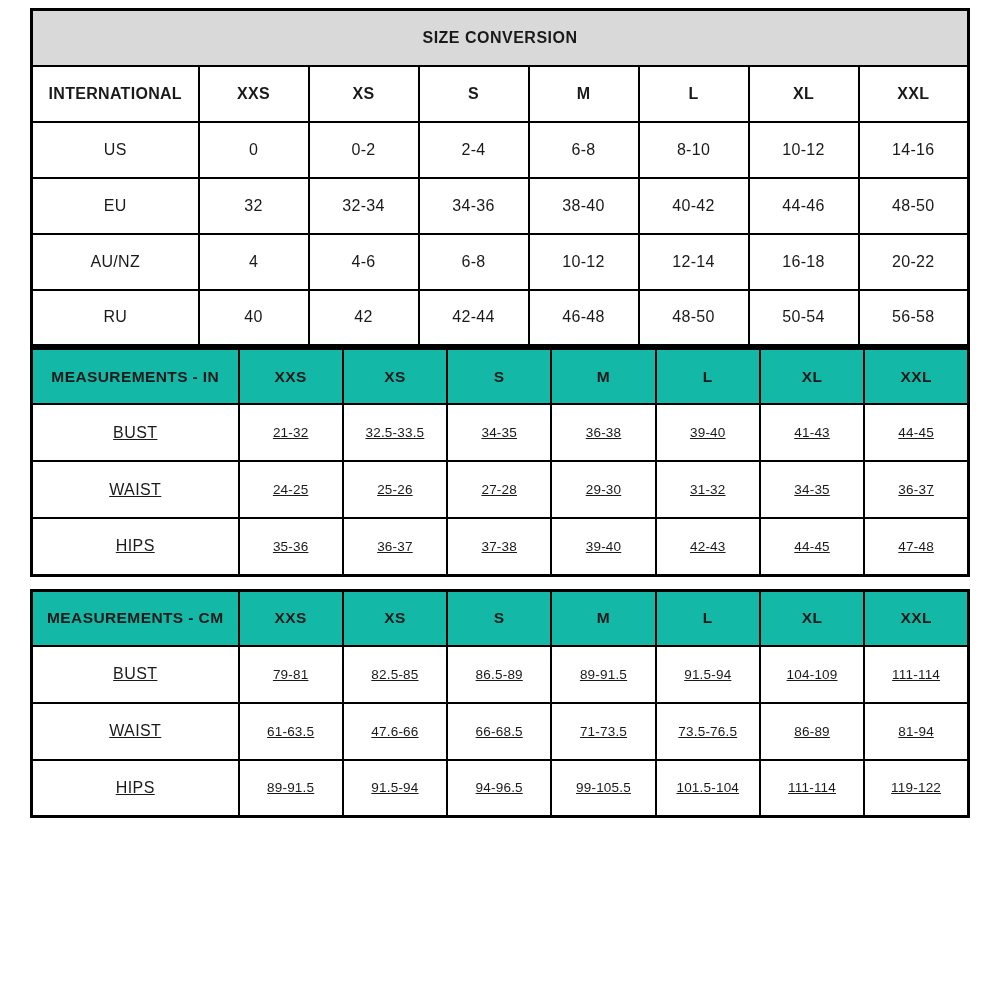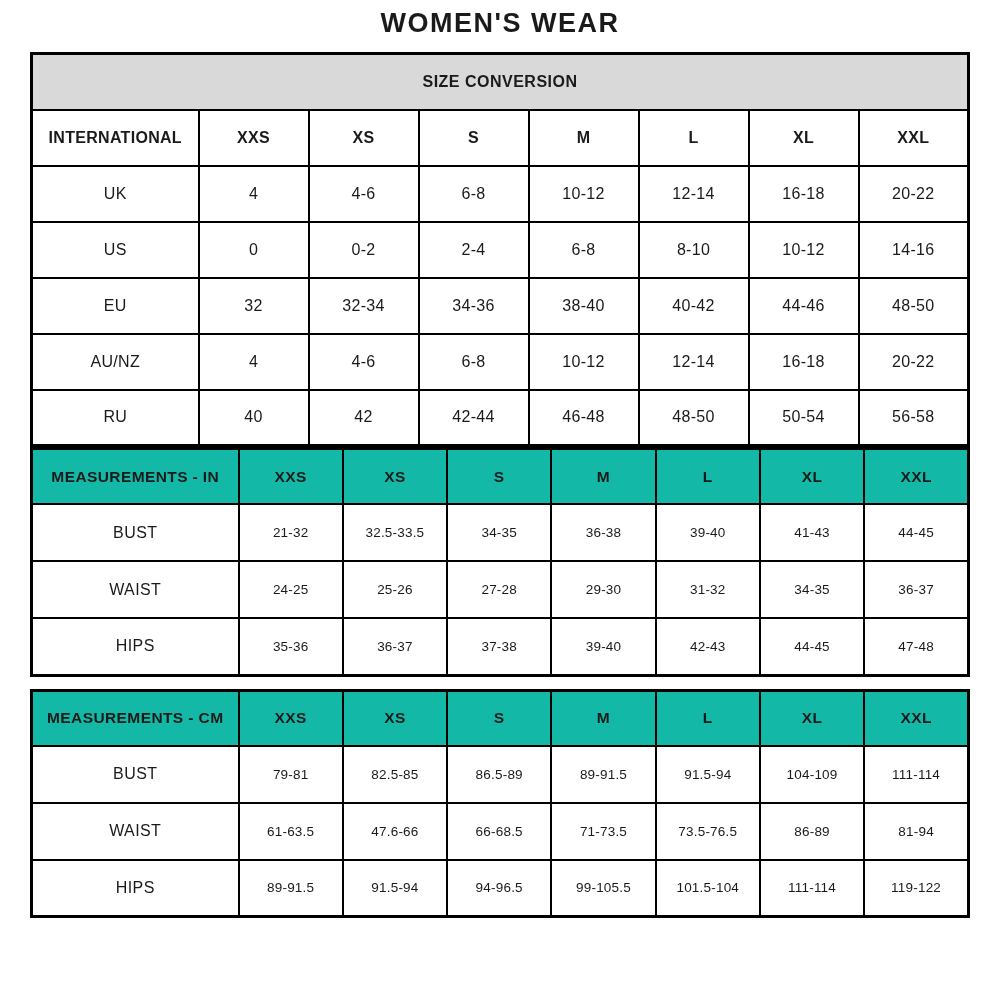--- a/index.html
+++ b/index.html
@@ -54,30 +54,29 @@
   .t1 td { font-size: 16px; letter-spacing: 0.3px; }
   
   .meas { margin-bottom: 12px; }
   .meas thead th {
     background: #14b8a6;
     font-weight: 700;
     font-size: 15.5px;
     letter-spacing: 0.4px;
     height: 53px;
   }
-  .meas tbody tr { height: 57px; }
+  .meas tbody tr { height: 57px; text-decoration: underline; }
   .meas td.rowlabel { font-size: 16px; letter-spacing: 0.4px; }
   .meas td.val { font-size: 13.5px; letter-spacing: 0.2px; }
 </style>
 </head>
 <body>
 
 <div class="page">
 
-  <h1 class="title">WOMEN'S WEAR</h1>
 
   <table class="t1">
     <colgroup>
       <col style="width:167px">
       <col>
         <col>
         <col>
         <col>
         <col>
         <col>
@@ -93,30 +92,20 @@
           <th>XS</th>
           <th>S</th>
           <th>M</th>
           <th>L</th>
           <th>XL</th>
           <th>XXL</th>
         </tr>
     </thead>
     <tbody id="t1body">
         <tr>
-          <td class="rowlabel">UK</td>
-          <td class="val">4</td>
-          <td class="val">4-6</td>
-          <td class="val">6-8</td>
-          <td class="val">10-12</td>
-          <td class="val">12-14</td>
-          <td class="val">16-18</td>
-          <td class="val">20-22</td>
-        </tr>
-        <tr>
           <td class="rowlabel">US</td>
           <td class="val">0</td>
           <td class="val">0-2</td>
           <td class="val">2-4</td>
           <td class="val">6-8</td>
           <td class="val">8-10</td>
           <td class="val">10-12</td>
           <td class="val">14-16</td>
         </tr>
         <tr>

